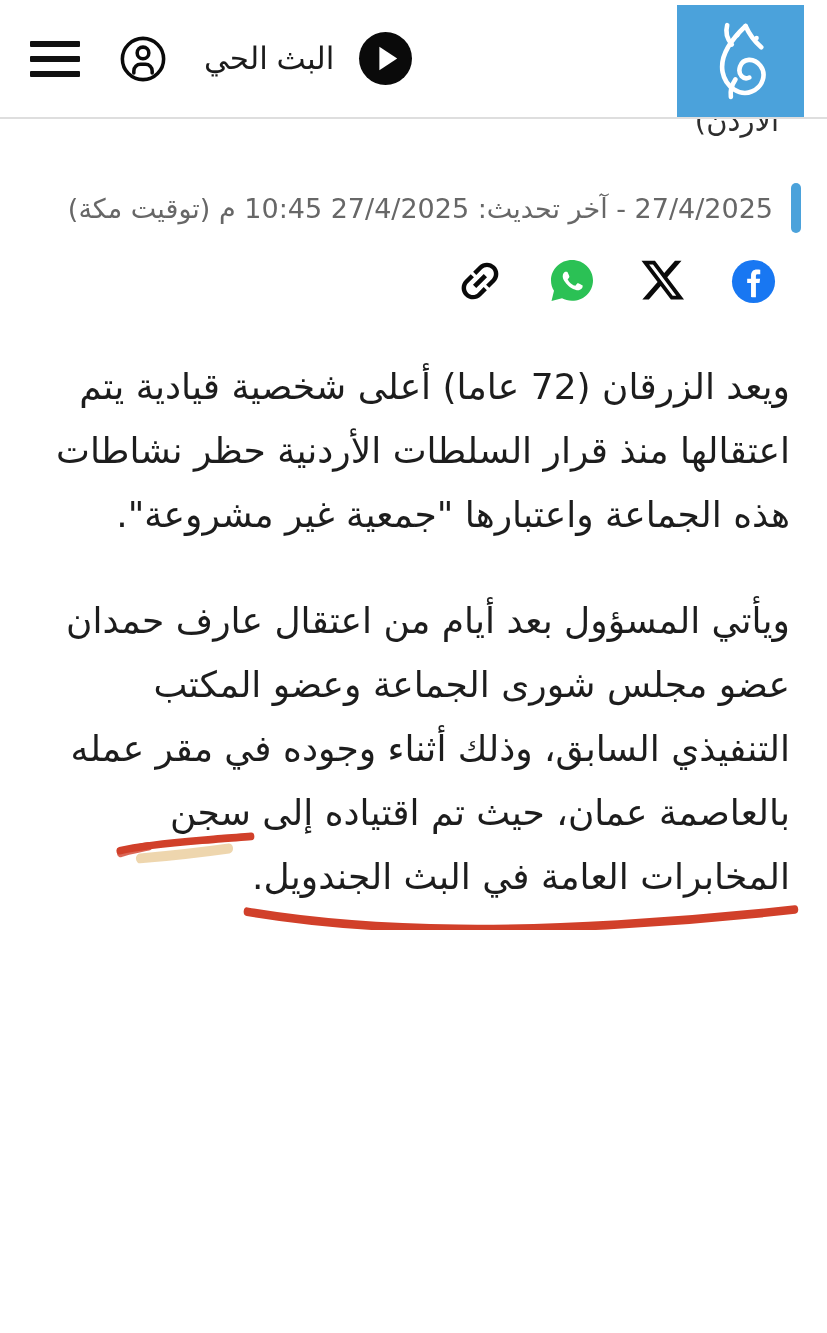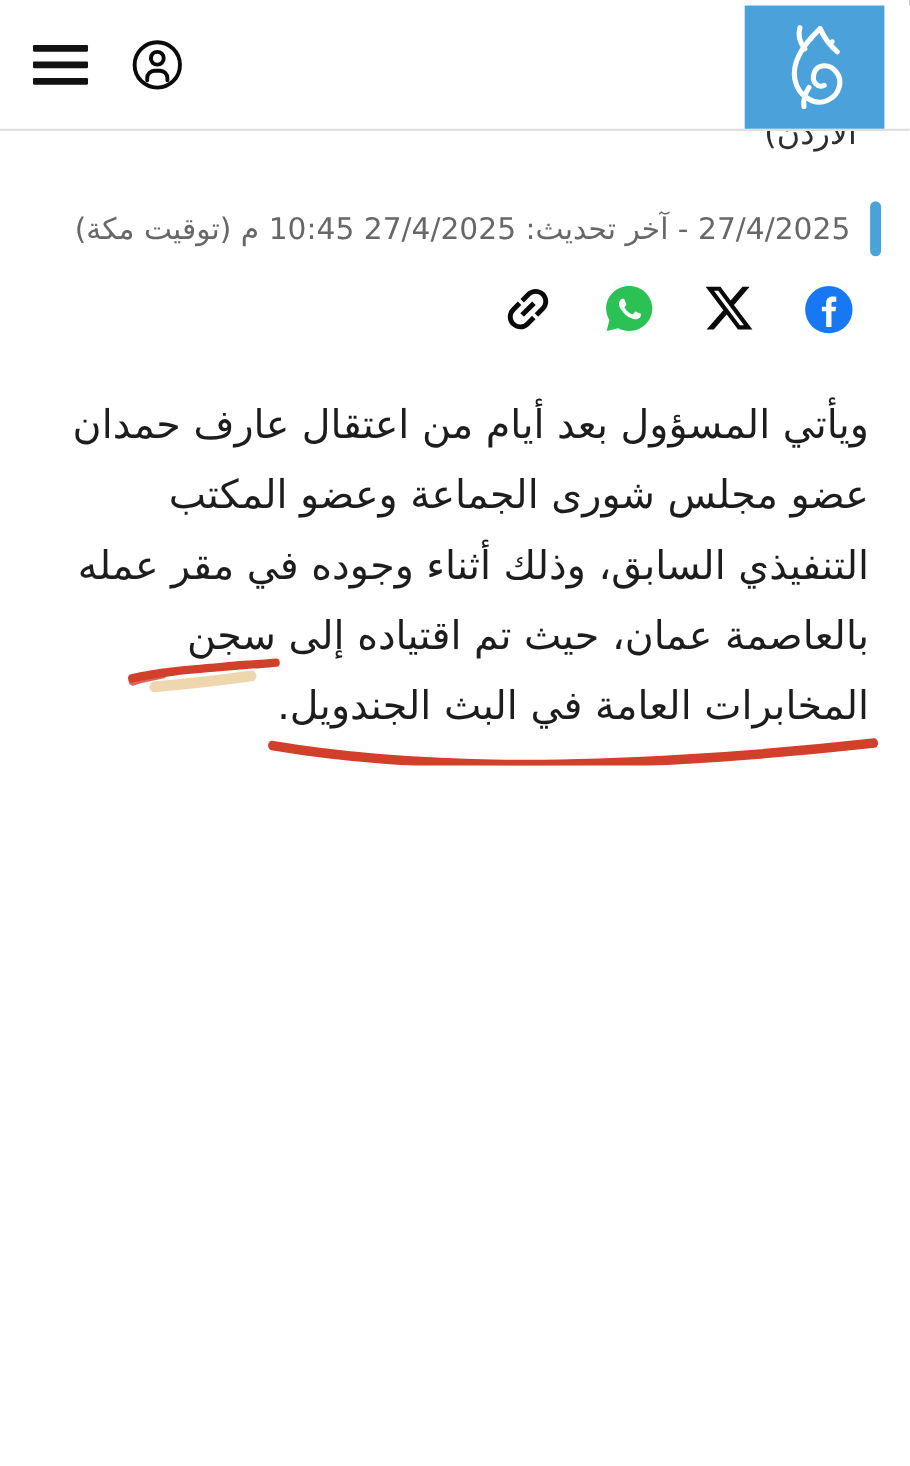--- a/index.html
+++ b/index.html
@@ -64,20 +64,27 @@
     </button>
 
     <button class="icon-btn profile" aria-label="account">
       <svg width="50" height="50" viewBox="0 0 48 48" fill="none" stroke="#0a0a0a" stroke-width="3.4">
         <circle cx="24" cy="24" r="19.8"></circle>
         <circle cx="24" cy="18.2" r="5.6"></circle>
         <path d="M15.2 37.5v-2a6.4 6.4 0 0 1 6.4-6.4h4.8a6.4 6.4 0 0 1 6.4 6.4v2" stroke-linecap="round"></path>
       </svg>
     </button>
 
+    <button class="live">
+      <span class="live-label">البث الحي</span>
+      <svg width="55" height="55" viewBox="0 0 54 54">
+        <circle cx="27" cy="27" r="26" fill="#0a0a0a"></circle>
+        <path d="M21 15.5 38.5 27 21 38.5z" fill="#ffffff"></path>
+      </svg>
+    </button>
 
     <div class="logo">
       <svg width="92" height="92" viewBox="0 0 100 100" fill="none" stroke="#ffffff" stroke-width="5" stroke-linecap="round">
         <path d="M55 12 C38 28 27 46 30 62 C33 78 49 89 62 83 C74 78 78 64 71 55 C64 46 52 47 49 56 C46 65 53 71 59 68"></path>
         <path d="M55 12 C59 21 65 29 72 35"></path>
         <path d="M40 32 C35 26 33 18 35 11"></path>
         <path d="M44 70 C40 76 38 82 39 89"></path>
         <circle cx="46" cy="22" r="2.4" fill="#ffffff" stroke="none"></circle>
         <circle cx="67" cy="25" r="2.4" fill="#ffffff" stroke="none"></circle>
       </svg>
@@ -115,20 +122,21 @@
       <svg width="48" height="48" viewBox="0 0 24 24">
         <g transform="rotate(-45 12 12)">
           <path fill="#0a0a0a" d="M3.6 12c0-1.9 1.55-3.45 3.45-3.45h4.1V6.3h-4.1C3.9 6.3 1.4 8.85 1.4 12s2.5 5.7 5.65 5.7h4.1v-2.25h-4.1C5.15 15.45 3.6 13.9 3.6 12zM8.2 13.15h7.6v-2.3H8.2v2.3zM16.95 6.3h-4.1v2.25h4.1c1.9 0 3.45 1.55 3.45 3.45s-1.55 3.45-3.45 3.45h-4.1v2.25h4.1c3.15 0 5.65-2.55 5.65-5.7s-2.5-5.7-5.65-5.7z"></path>
         </g>
       </svg>
     </button>
   </div>
 
   <article>
 
+    <p>ويعد الزرقان (72 عاما) أعلى شخصية قيادية يتم اعتقالها منذ قرار السلطات الأردنية حظر نشاطات هذه الجماعة واعتبارها "جمعية غير مشروعة".</p>
 
     <p>
       <span>ويأتي المسؤول بعد أيام من اعتقال عارف حمدان عضو مجلس شورى الجماعة وعضو المكتب التنفيذي السابق، وذلك أثناء وجوده في مقر عمله بالعاصمة عمان، حيث تم اقتياده إلى</span>
       <span class="marked-word"><span>سجن</span><svg viewBox="0 0 150 30" preserveAspectRatio="none" fill="none" stroke-linecap="round">
             <path d="M26 24c28-2 62-5 96-9" stroke="#ecd2a5" stroke-width="9" opacity="0.9"></path>
             <path d="M4 17c30-6 70-8 110-11 12-1 22-1 32-2" stroke="#d1402a" stroke-width="7"></path>
             <path d="M5 19c10-3 20-4 30-6" stroke="#d1402a" stroke-width="8" opacity="0.8"></path>
           </svg></span>
       <span class="marked-line"><span>المخابرات العامة في البث الجندويل.</span><svg viewBox="0 0 660 26" preserveAspectRatio="none" fill="none" stroke-linecap="round">
             <path d="M6 9c60 8 150 15 250 16 110 1 260-6 398-18" stroke="#d1402a" stroke-width="8"></path>

